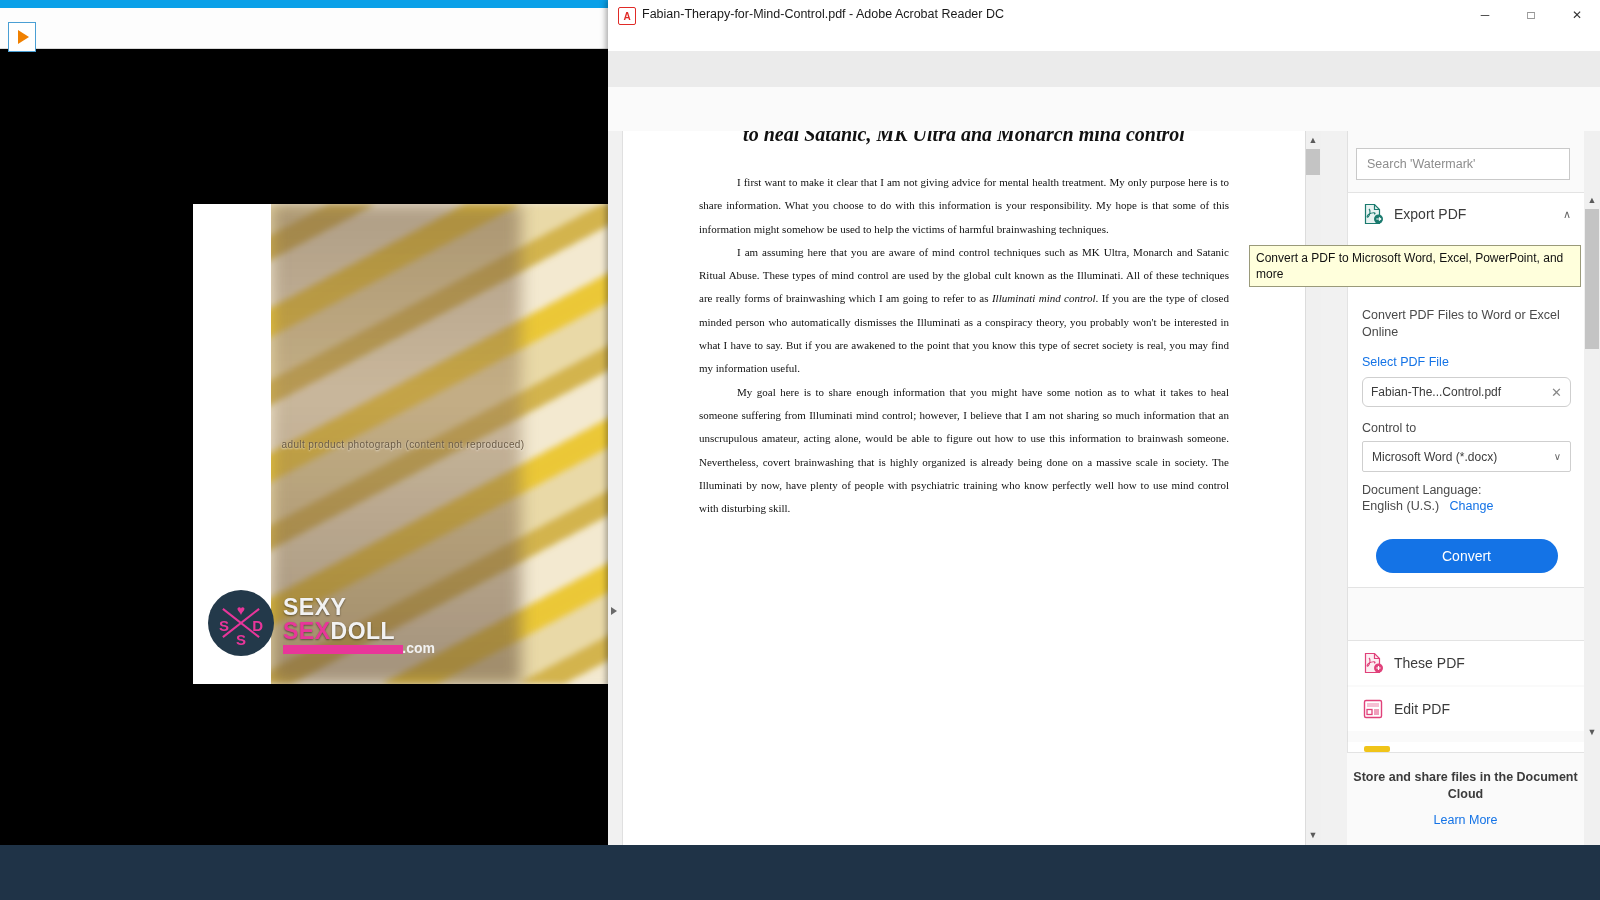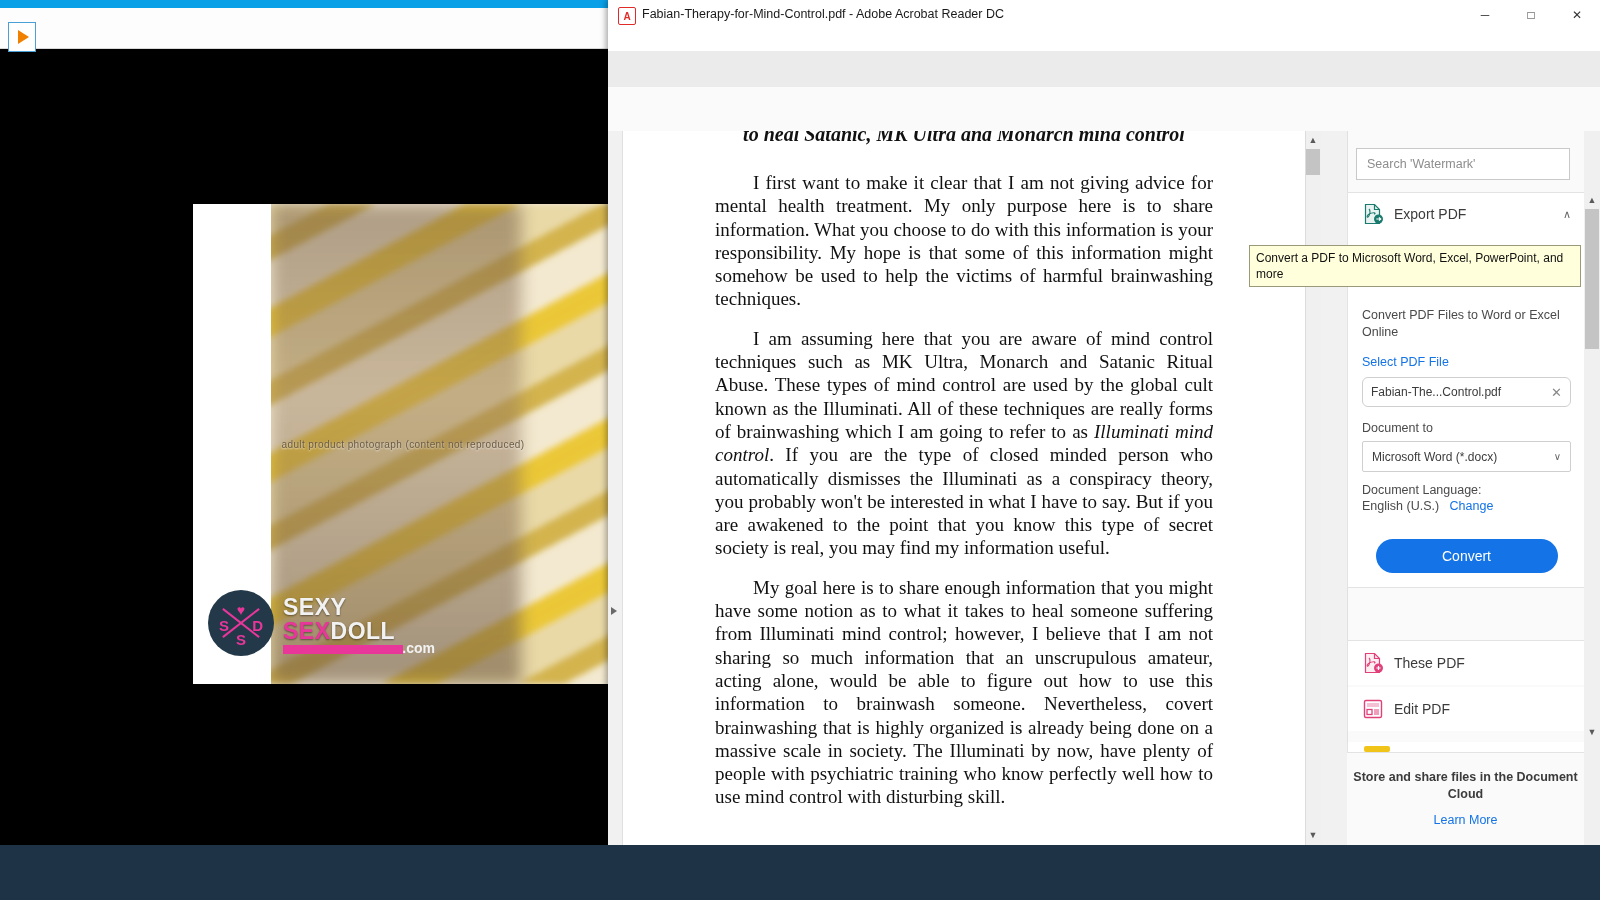--- a/index.html
+++ b/index.html
@@ -95,21 +95,21 @@
 
   
   .docarea{left:0;top:131px;width:1300px;height:714px;background:#fff;overflow:hidden;}
   .navpane{left:0;top:131px;width:14px;height:714px;background:#f1f1f1;border-right:1px solid #e0e0e0;}
   .navarrow{left:3px;top:476px;width:0;height:0;border-left:6px solid #6a6a6a;border-top:4px solid transparent;border-bottom:4px solid transparent;}
 
   .page{left:15px;top:131px;width:682px;height:714px;background:#fff;overflow:hidden;}
   .pagetxt{position:relative;width:530px;margin:0 auto;font-family:"Liberation Serif", serif;color:#111;}
   .doc-h1{font-size:25px;font-weight:bold;text-align:center;letter-spacing:.5px;margin:0;line-height:26px;}
   .doc-h2{font-size:20px;font-weight:bold;font-style:italic;text-align:center;line-height:29px;margin:2px 0 0 0;}
-  .doc-p{font-size:19px;line-height:23.3px;text-align:justify;margin:16px;text-indent:38px;}
+  .doc-p{font-size:11px;line-height:23.3px;text-align:justify;margin:0;text-indent:38px;}
   .doc-p.first{margin-top:22px;}
   .doc-p i{font-style:italic;}
 
   .docscroll{left:697px;top:131px;width:16px;height:714px;background:#f0f0f0;border-left:1px solid #dcdcdc;}
   .ds-up{left:697px;top:133px;width:16px;height:14px;display:flex;align-items:center;justify-content:center;font-size:9px;color:#5a5a5a;}
   .ds-dn{left:697px;top:828px;width:16px;height:14px;display:flex;align-items:center;justify-content:center;font-size:9px;color:#5a5a5a;}
   .ds-thumb{left:698px;top:149px;width:14px;height:26px;background:#c4c4c4;}
 
   
   .rpanel-gutter{left:713px;top:131px;width:26px;height:714px;background:#f1f1f1;border-right:1px solid #e0e0e0;}
@@ -369,21 +369,21 @@
       <span class="lbl">Export PDF</span>
       <span class="chev">∧</span>
     </div>
     <div class="panel-body">
       <div class="pb-desc">Convert PDF Files to Word or Excel Online</div>
       <div class="pb-link">Select PDF File</div>
       <div class="filechip">
         <span>Fabian-The...Control.pdf</span>
         <span class="xx">✕</span>
       </div>
-      <div class="pb-lab">Document to</div>
+      <div class="pb-lab">Control to</div>
       <div class="selectbox">
         <span>Microsoft Word (*.docx)</span>
         <span class="chev">∨</span>
       </div>
       <div class="lang-line">Document Language:</div>
       <div class="lang-line" style="margin-top:2px">
         <span>English (U.S.)</span>
         <span class="chg">Change</span>
       </div>
       <div class="convert-btn">Convert</div>

